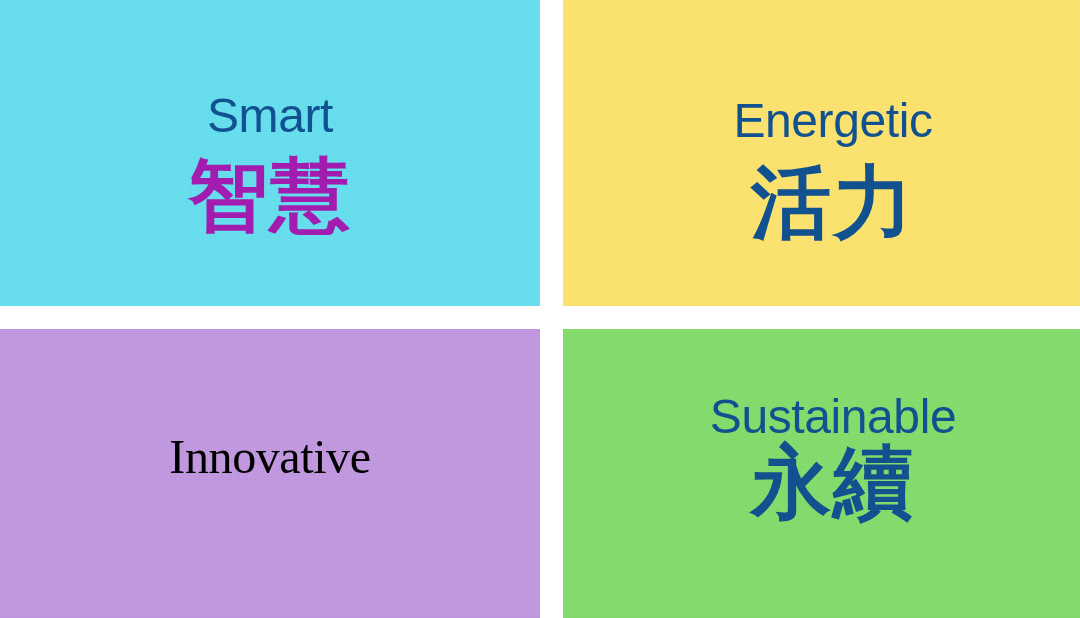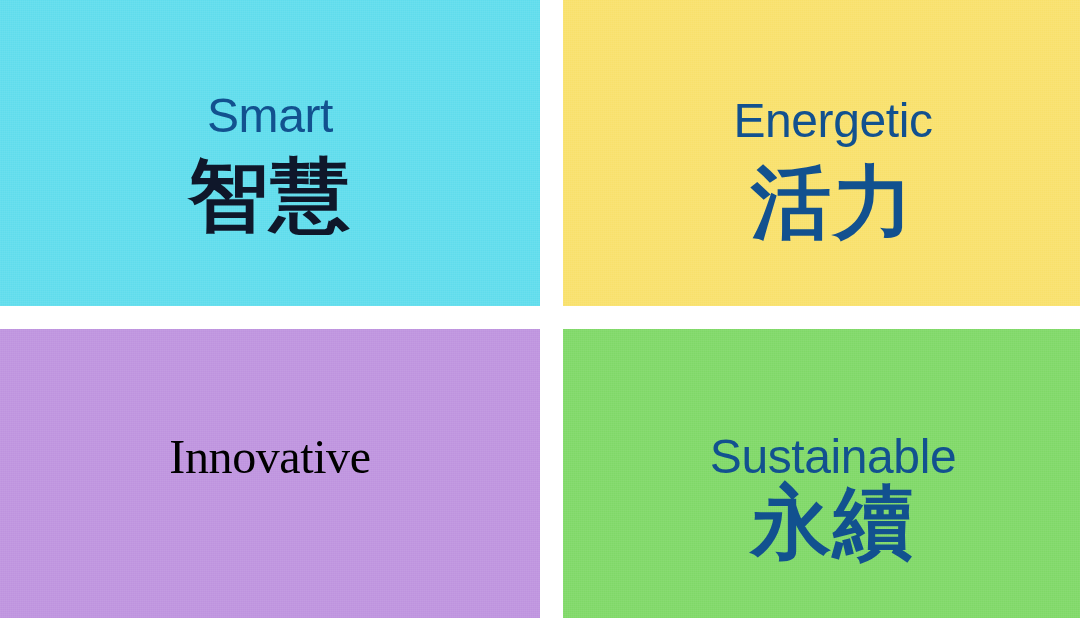--- a/index.html
+++ b/index.html
@@ -77,32 +77,32 @@
   #q-energetic .quad-inner { padding-top: 97px; }
   #q-energetic .zh       { margin-top: 18px; }
 
   
   #q-innovative           { background: #BE93DE; }
   #q-innovative .quad-inner { padding-top: 104px; }
   #q-innovative .zh       { margin-top: 14px; }
 
   
   #q-sustainable           { background: #7FD867; }
-  #q-sustainable .quad-inner { padding-top: 104px; }
+  #q-sustainable .quad-inner { padding-top: 64px; }
   #q-sustainable .zh       { margin-top: 2px; }
 </style>
 </head>
 <body>
 
 <div id="poster">
 
   <div class="quad" id="q-smart" style="background: rgb(95, 220, 236);">
     <div class="quad-inner">
       <div class="en" style="color: rgb(18, 81, 143);">Smart</div>
-      <div class="zh" style="color: #0f172a; text-align: right;">智慧</div>
+      <div class="zh" style="color: #a21caf; text-align: right;">智慧</div>
     </div>
   </div>
 
   <div class="quad" id="q-energetic" style="background: rgb(248, 224, 107);">
     <div class="quad-inner">
       <div class="en" style="color: rgb(18, 81, 143);">Energetic</div>
       <div class="zh" style="color: rgb(18, 81, 143);">活力</div>
     </div>
   </div>
 

